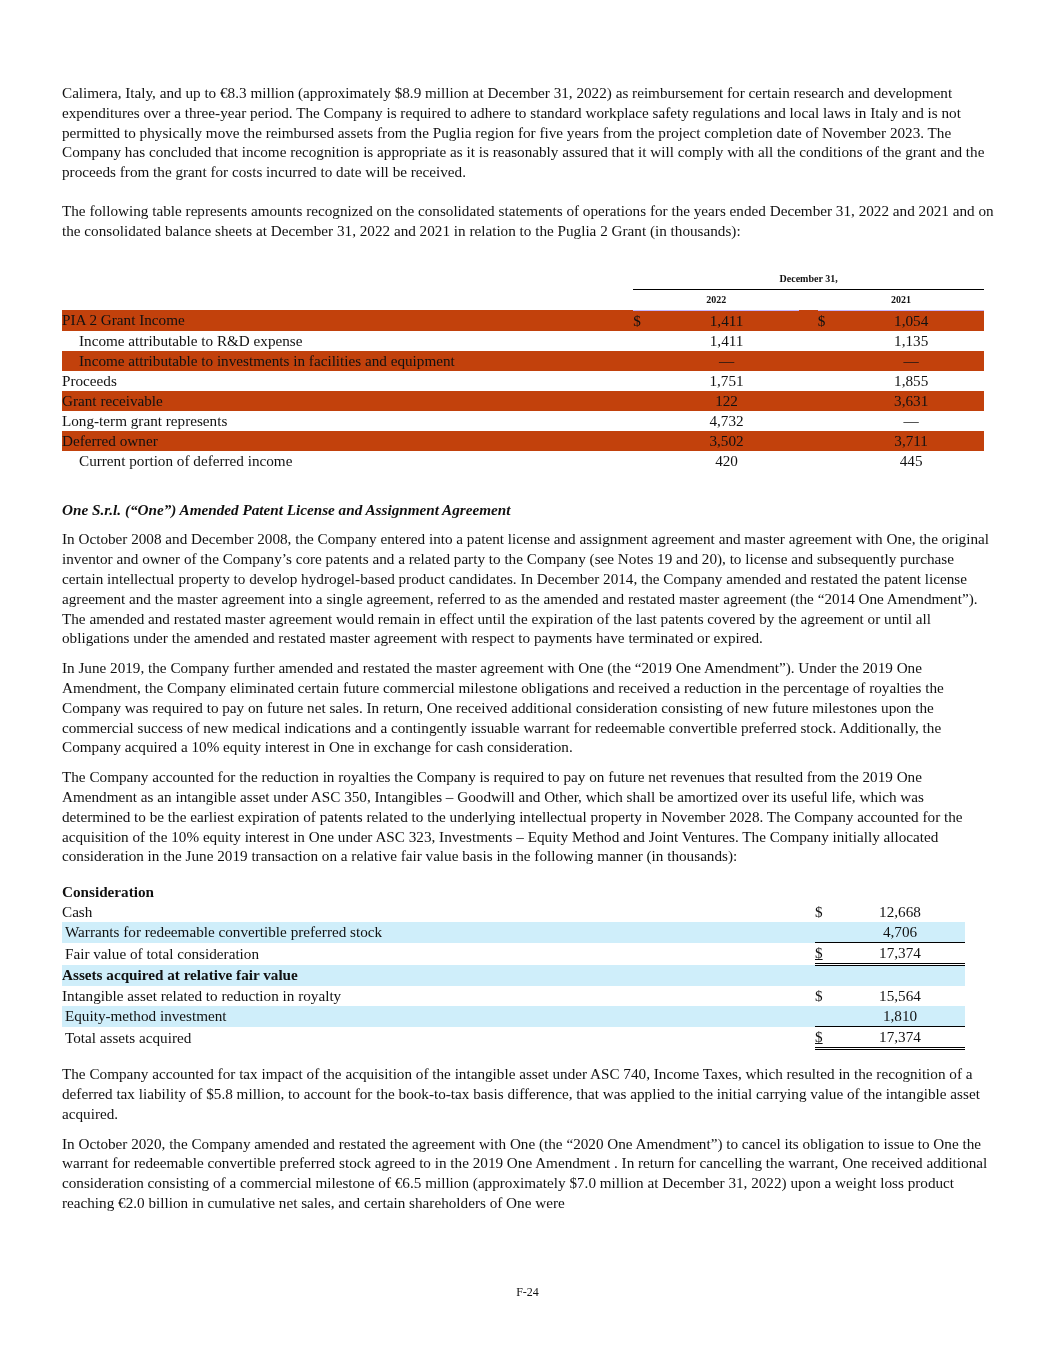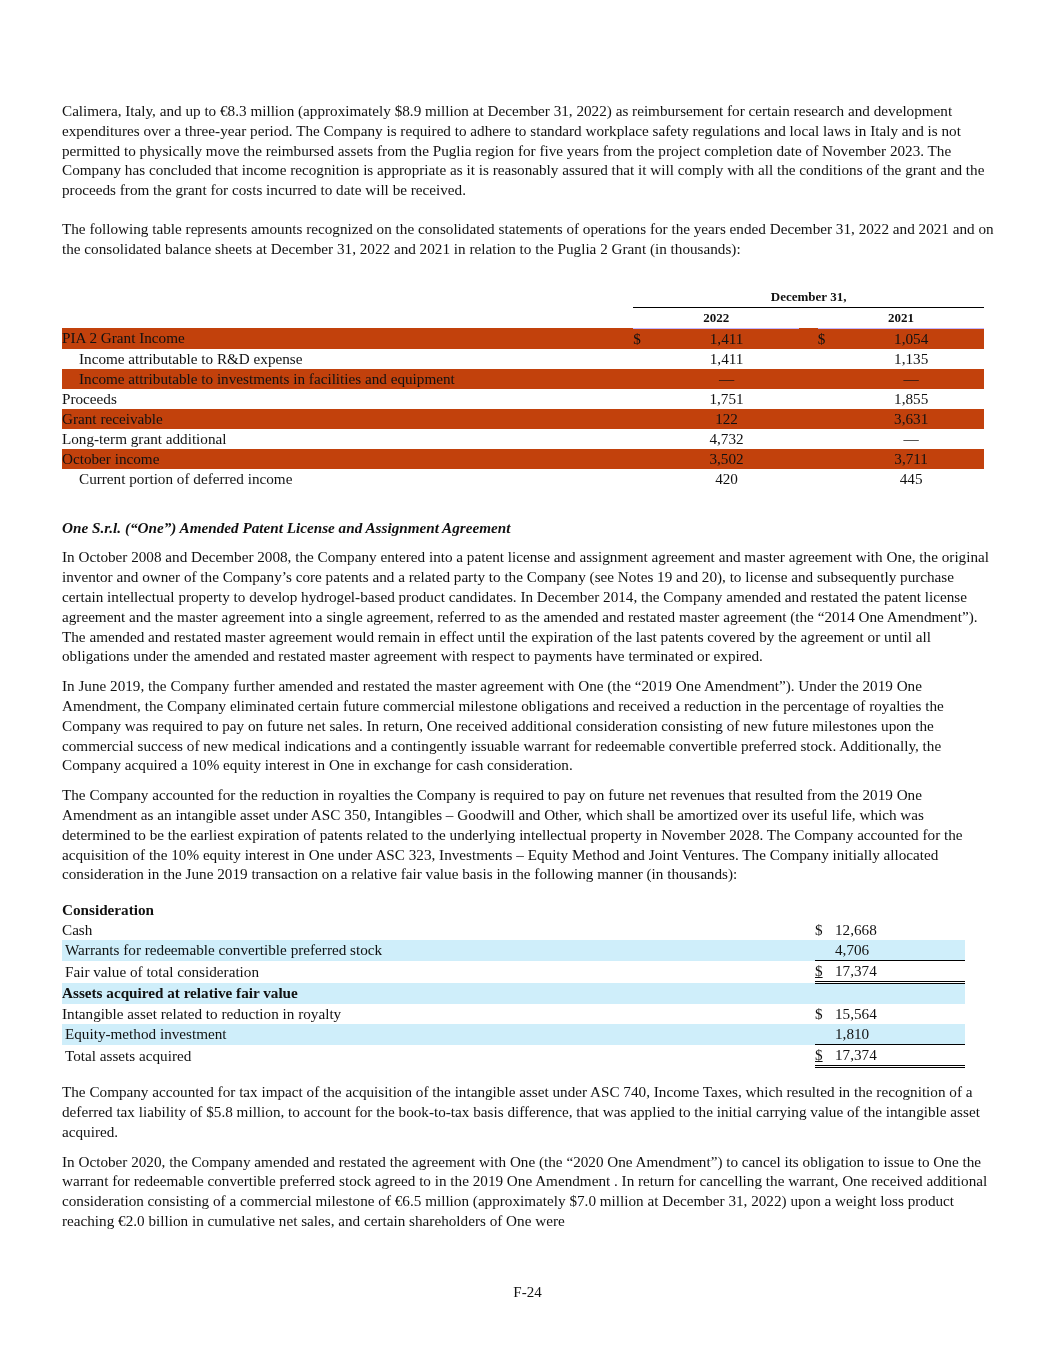--- a/index.html
+++ b/index.html
@@ -1,52 +1,52 @@
 <!DOCTYPE html>
 <html><head>
 <meta charset="utf-8">
 <style>
   html, body { margin: 0; padding: 0; background: #ffffff; }
   body {
     width: 1055px; height: 1365px; position: relative; overflow: hidden;
     font-family: "Liberation Serif", serif; color: #111; font-size: 15.2px; line-height: 19.8px;
   }
-  .page { position: absolute; left: 62px; top: 101px; width: 932px; }
+  .page { position: absolute; left: 62px; top: 83px; width: 932px; }
   p { margin: 0; text-align: left; }
   .para { margin-bottom: 19px; }
   .p-tight { margin-bottom: 10px; }
   .heading-it { font-weight: bold; font-style: italic; margin-top: 0; margin-bottom: 10px; font-family: Liberation Serif, serif; }
 
   
   .t1 { width: 922px; border-collapse: collapse; margin-top: 0; margin-bottom: 0; }
   .t1 td { padding: 0; height: 20px; line-height: 20px; white-space: nowrap; }
-  .t1 .hdr { font-weight: bold; font-size: 13px; text-align: center; height: 14px; line-height: 14px; }
+  .t1 .hdr { font-weight: bold; font-size: 10px; text-align: center; height: 14px; line-height: 14px; }
   .t1 .hdr-top { border-bottom: 1px solid #000; }
   .t1 .hdr-year { border-bottom: 1px solid #c4b5fd; }
   .t1 tr.shade td.fill { background: #c2410c; }
   .t1 .lbl { width: 540px; }
   .t1 .lbl.indent { padding-left: 17px; }
   .t1 .cur { width: 20px; text-align: left; }
   .t1 .num { width: 142px; text-align: center; }
   .t1 .gap { width: 18px; }
 
   
   .t2 { width: 903px; border-collapse: collapse; margin-top: 4px; }
   .t2 td { padding: 0; height: 20px; line-height: 20px; white-space: nowrap; }
   .t2 tr.shade td { background: #cfeefa; }
   .t2 .lbl { width: 750px; }
   .t2 .lbl.indent { padding-left: 3px; }
   .t2 .lbl.bold { font-weight: bold; }
   .t2 .cur { width: 20px; text-align: left; }
-  .t2 .num { width: 130px; text-align: left; }
+  .t2 .num { width: 130px; text-align: center; }
   .t2 .sub-line td.cur, .t2 .sub-line td.num { border-bottom: 1px solid #000; }
   .t2 .total td.cur, .t2 .total td.num { border-bottom: 3px double #000; }
   .t2 .total td.cur span { text-decoration: underline; }
 
-  .footer { position: absolute; top: 1283px; left: 0; width: 1055px; text-align: center; font-size: 15px; }
+  .footer { position: absolute; top: 1283px; left: 0; width: 1055px; text-align: center; font-size: 12px; }
 </style>
 </head>
 <body>
 
 <div class="page">
   <p class="para">Calimera, Italy, and up to €8.3 million (approximately $8.9 million at December 31, 2022) as reimbursement for certain research and development expenditures over a three-year period. The Company is required to adhere to standard workplace safety regulations and local laws in Italy and is not permitted to physically move the reimbursed assets from the Puglia region for five years from the project completion date of November 2023. The Company has concluded that income recognition is appropriate as it is reasonably assured that it will comply with all the conditions of the grant and the proceeds from the grant for costs incurred to date will be received.</p>
   <p class="para" style="margin-bottom:29px;">The following table represents amounts recognized on the consolidated statements of operations for the years ended December 31, 2022 and 2021 and on the consolidated balance sheets at December 31, 2022 and 2021 in relation to the Puglia 2 Grant (in thousands):</p>
 
   <table class="t1">
     <tbody>
@@ -94,29 +94,29 @@
     </tr>
     <tr class="shade">
       <td class="lbl fill">Grant receivable</td>
       <td class="cur fill"></td>
       <td class="num fill">122</td>
       <td class="gap fill"></td>
       <td class="cur fill"></td>
       <td class="num fill">3,631</td>
     </tr>
     <tr>
-      <td class="lbl">Long-term grant additional</td>
+      <td class="lbl">Long-term grant represents</td>
       <td class="cur"></td>
       <td class="num">4,732</td>
       <td class="gap"></td>
       <td class="cur"></td>
       <td class="num">—</td>
     </tr>
     <tr class="shade">
-      <td class="lbl fill">October income</td>
+      <td class="lbl fill">Deferred owner</td>
       <td class="cur fill"></td>
       <td class="num fill">3,502</td>
       <td class="gap fill"></td>
       <td class="cur fill"></td>
       <td class="num fill">3,711</td>
     </tr>
     <tr>
       <td class="lbl indent">Current portion of deferred income</td>
       <td class="cur"></td>
       <td class="num">420</td>

